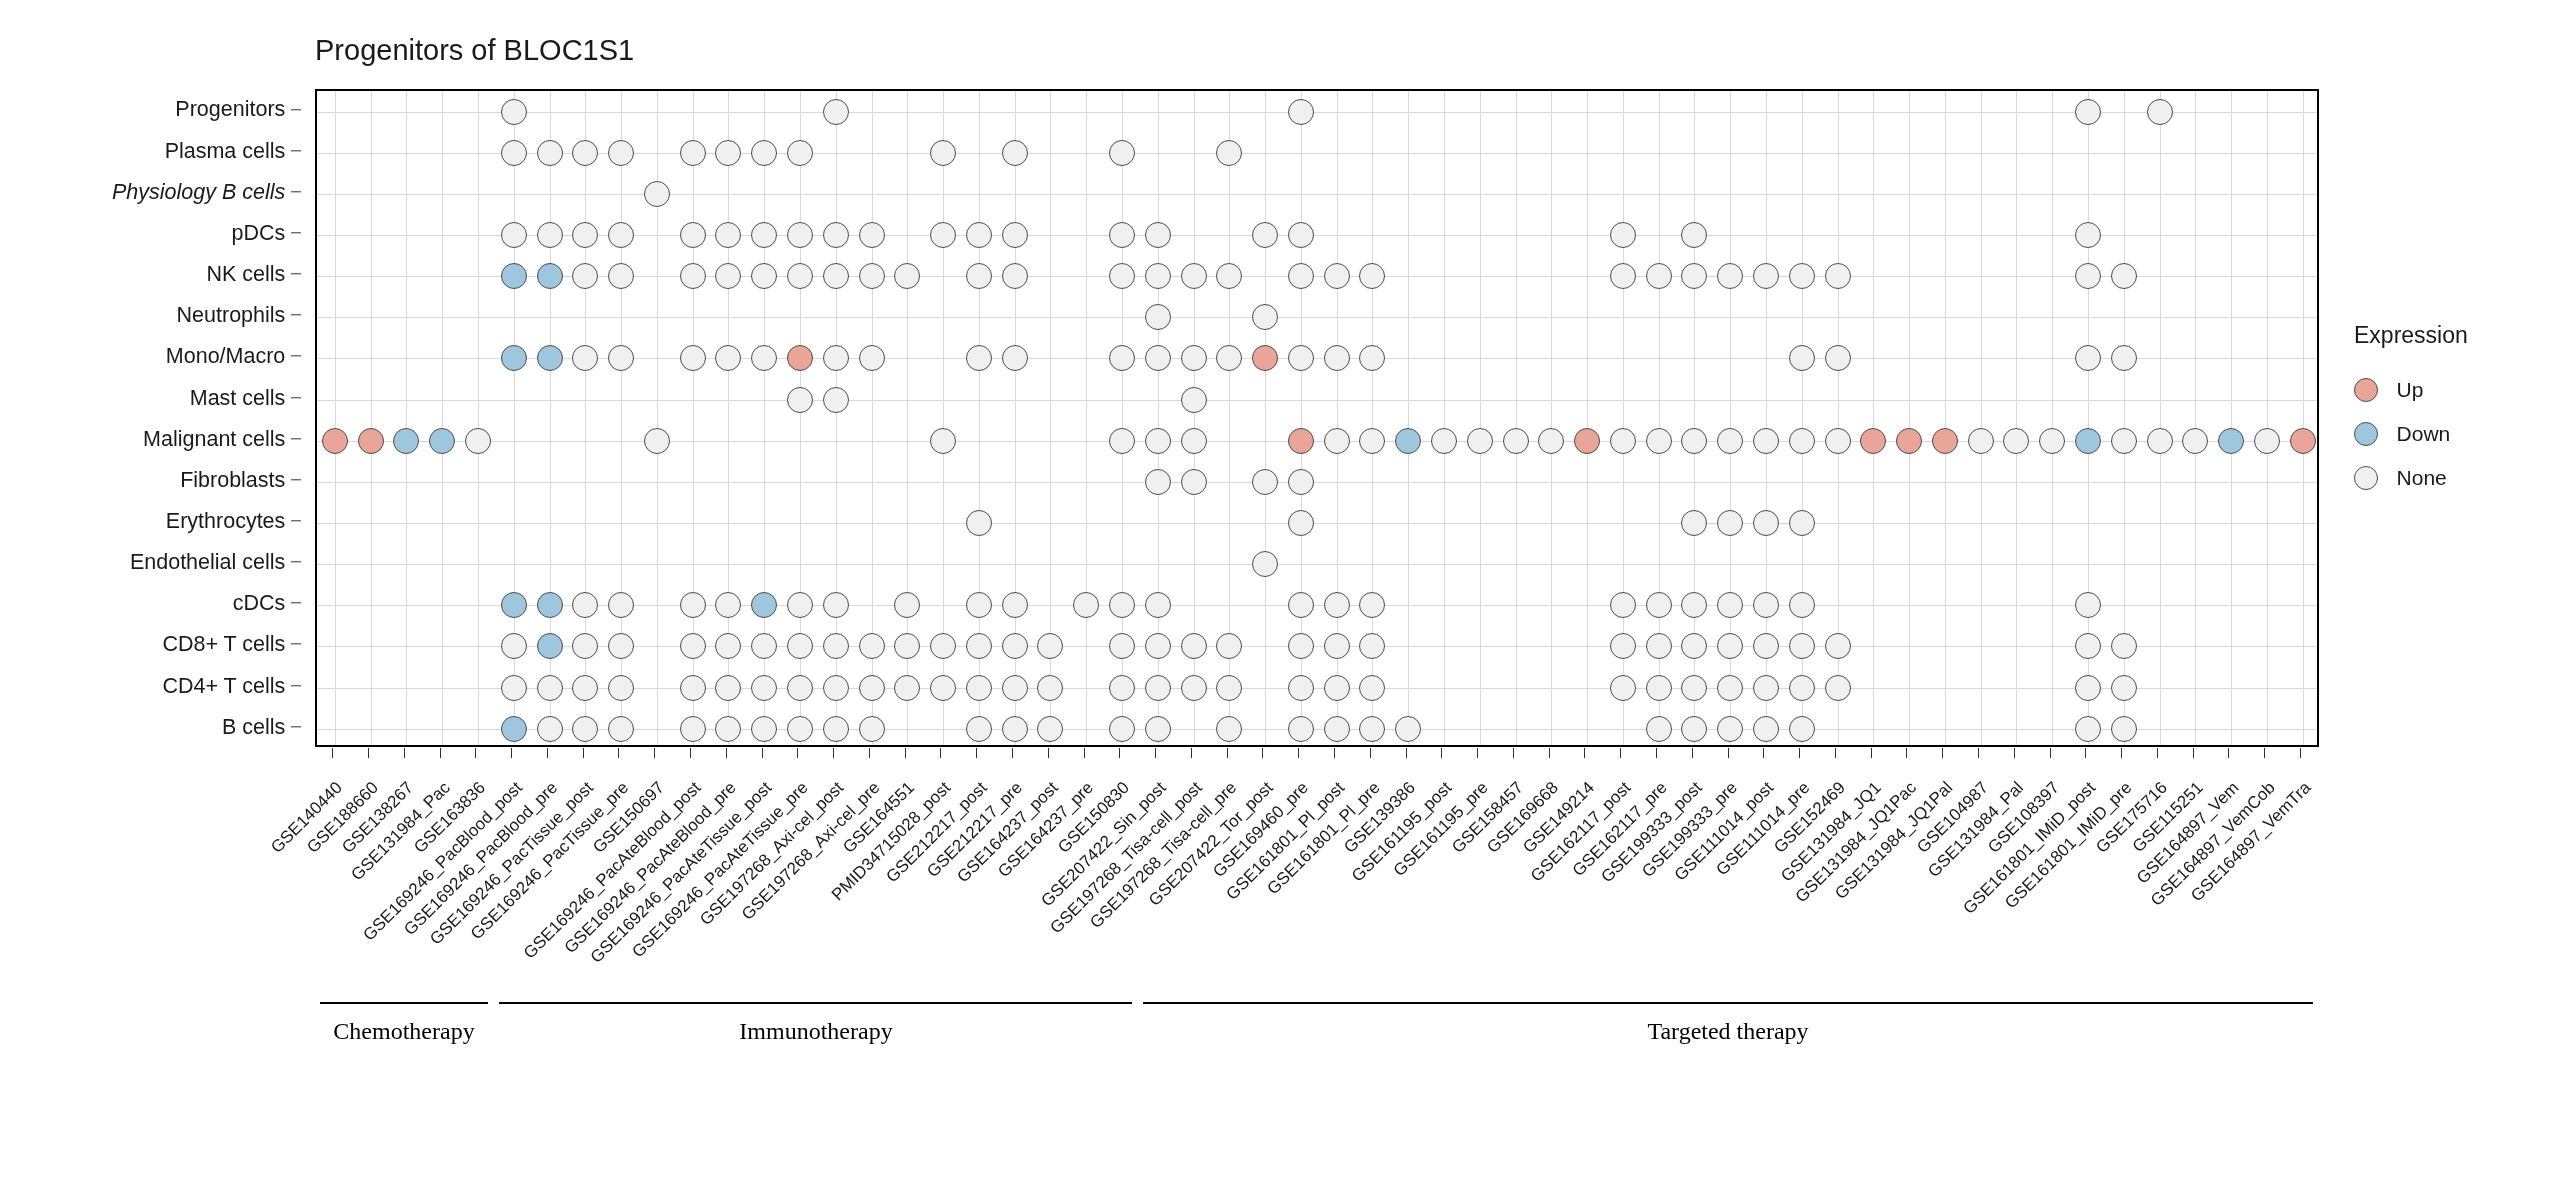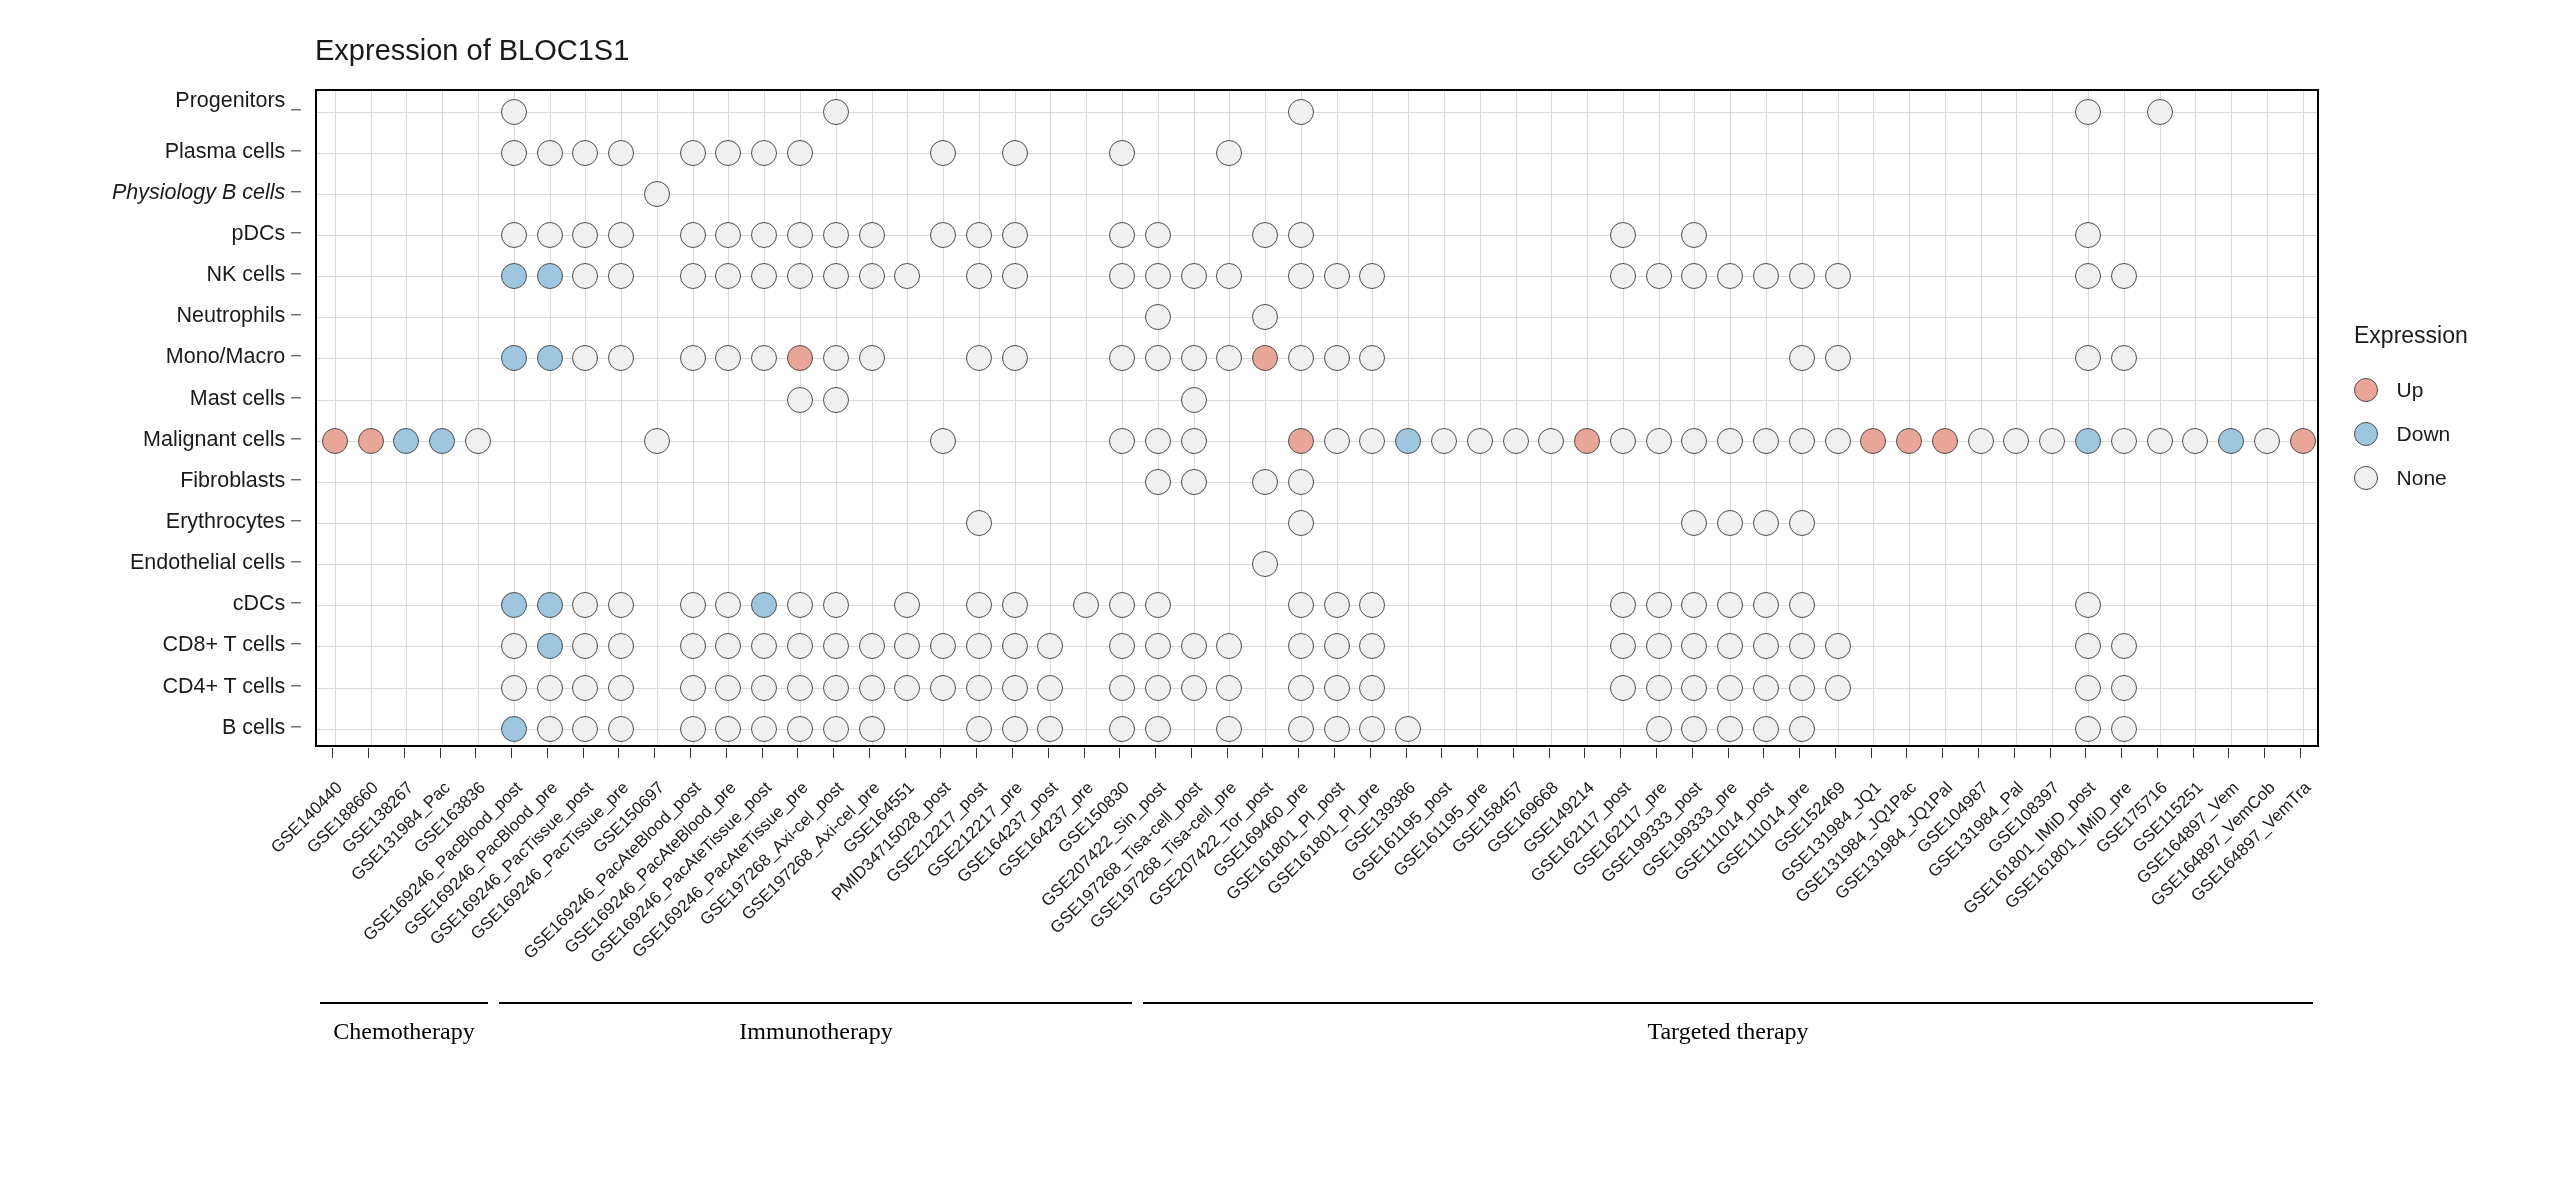--- a/index.html
+++ b/index.html
@@ -170,24 +170,24 @@
     font-size: 21px;
     color: #1a1a1a;
     white-space: nowrap;
   }
 </style>
 </head>
 <body>
 
 <div id="root">
 
-  <div id="chart-title">Expression of BLOC1S1</div>
+  <div id="chart-title">Progenitors of BLOC1S1</div>
 
   <div id="y-axis">
-      <div class="y-label" style="top: 11px; text-align: right;">Progenitors</div>
+      <div class="y-label" style="top: 20px; text-align: right;">Progenitors</div>
       <div class="y-tick" style="top: 20.6px;"></div>
       <div class="y-label" style="top: 62px;">Plasma cells</div>
       <div class="y-tick" style="top: 62px;"></div>
       <div class="y-label" style="top: 103px; font-style: italic;">Physiology B cells</div>
       <div class="y-tick" style="top: 103px;"></div>
       <div class="y-label" style="top: 144px;">pDCs</div>
       <div class="y-tick" style="top: 144px;"></div>
       <div class="y-label" style="top: 185px;">NK cells</div>
       <div class="y-tick" style="top: 185px;"></div>
       <div class="y-label" style="top: 226px;">Neutrophils</div>

